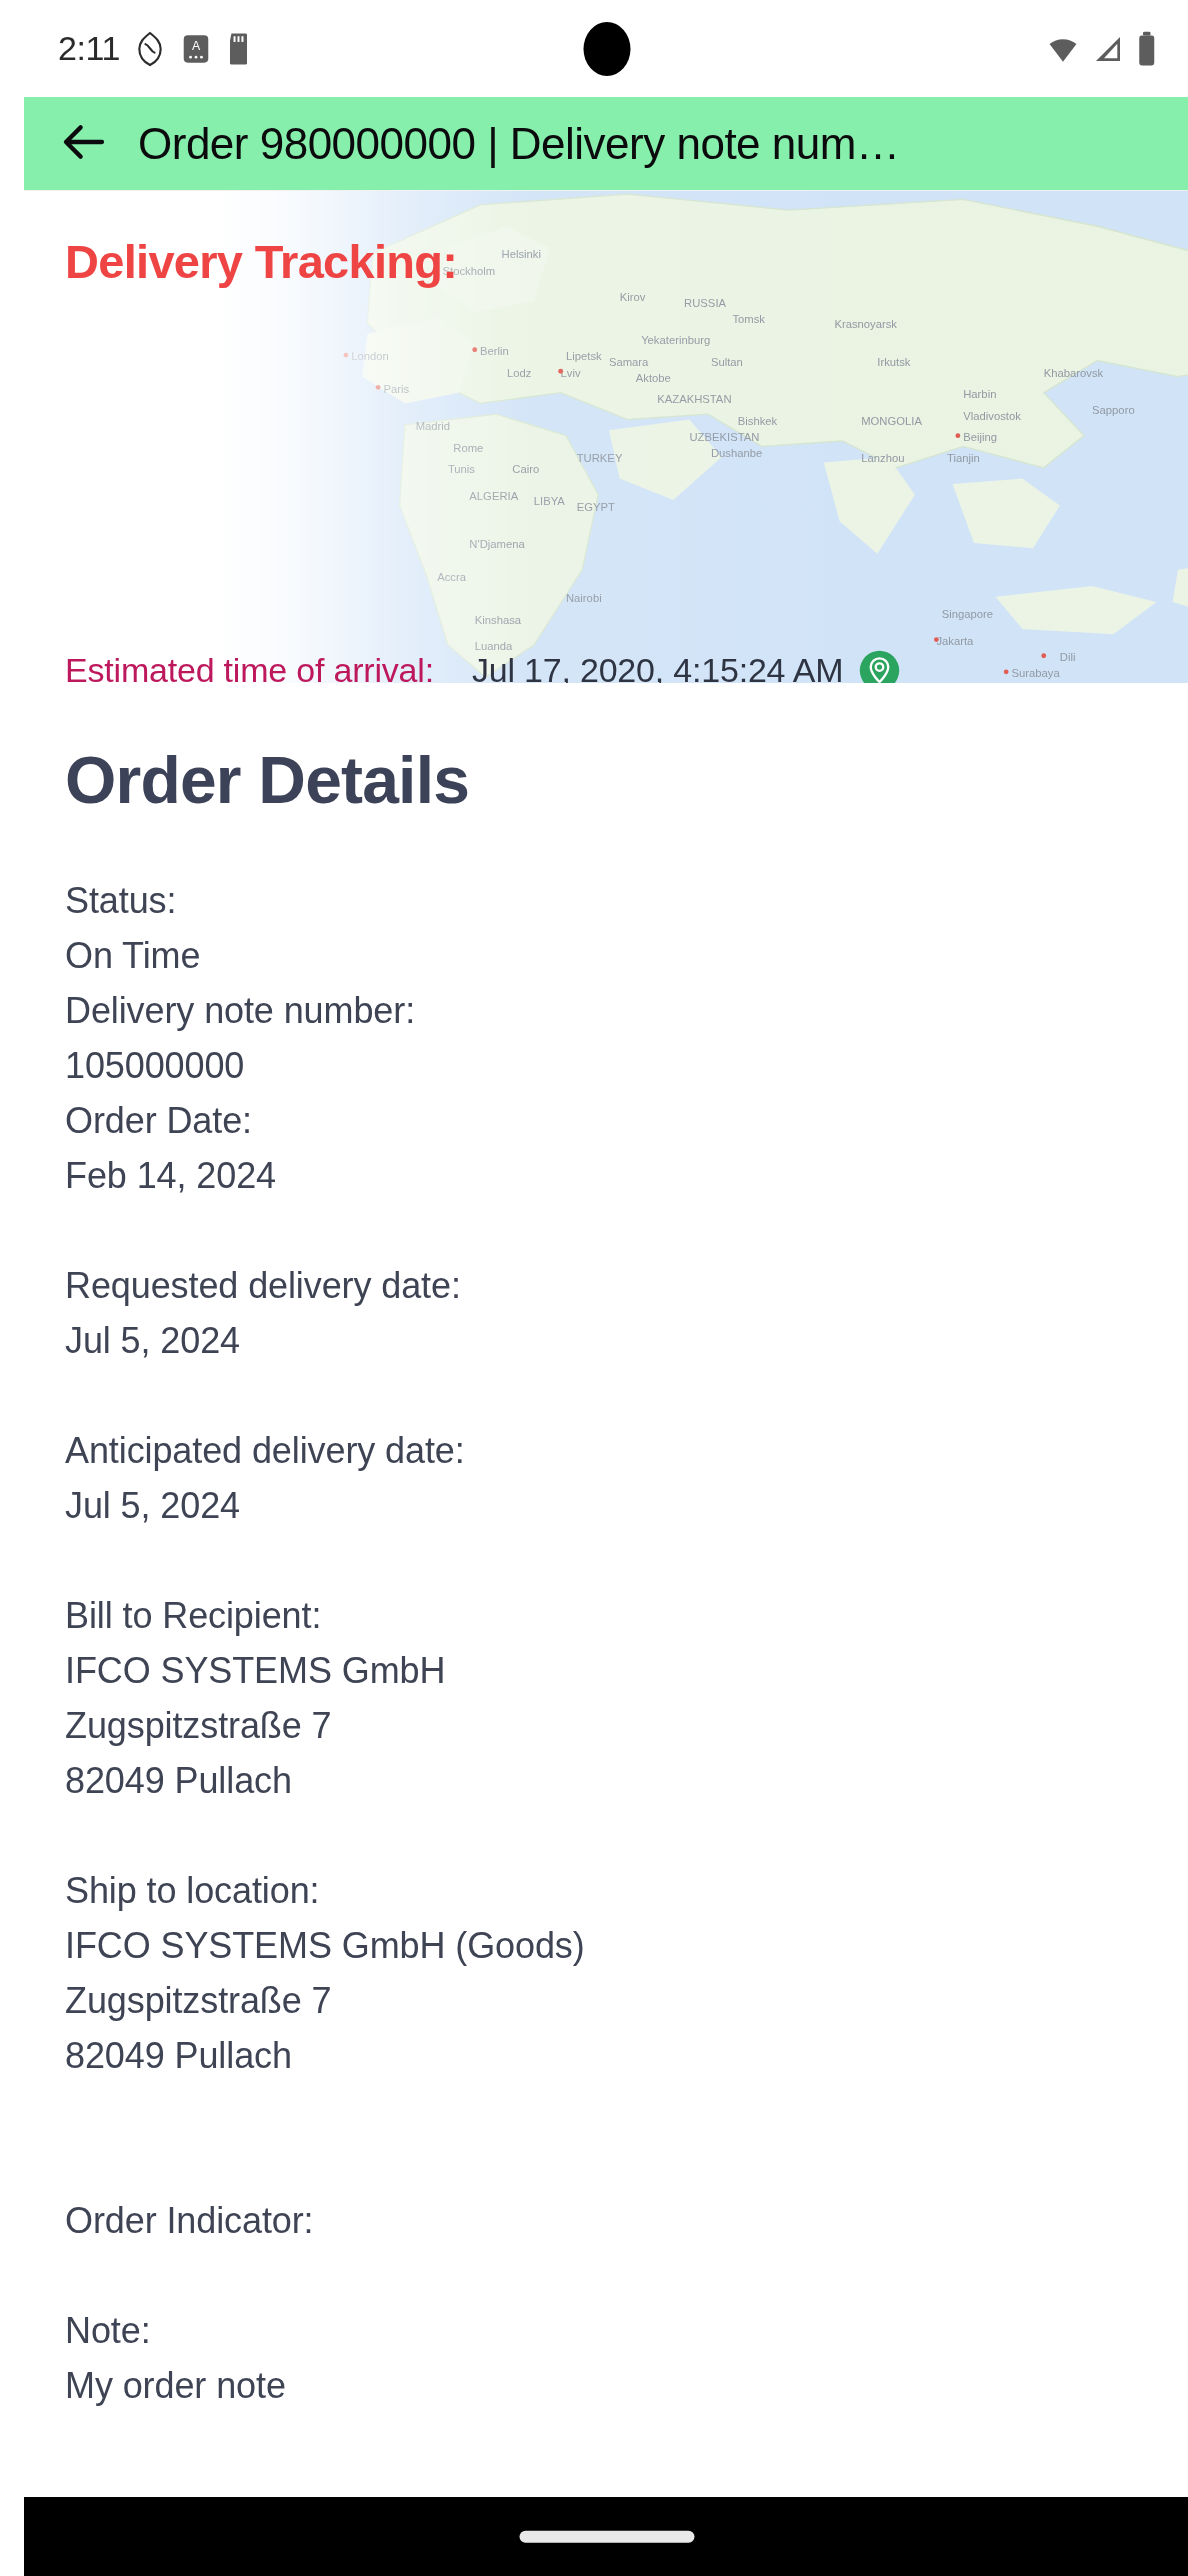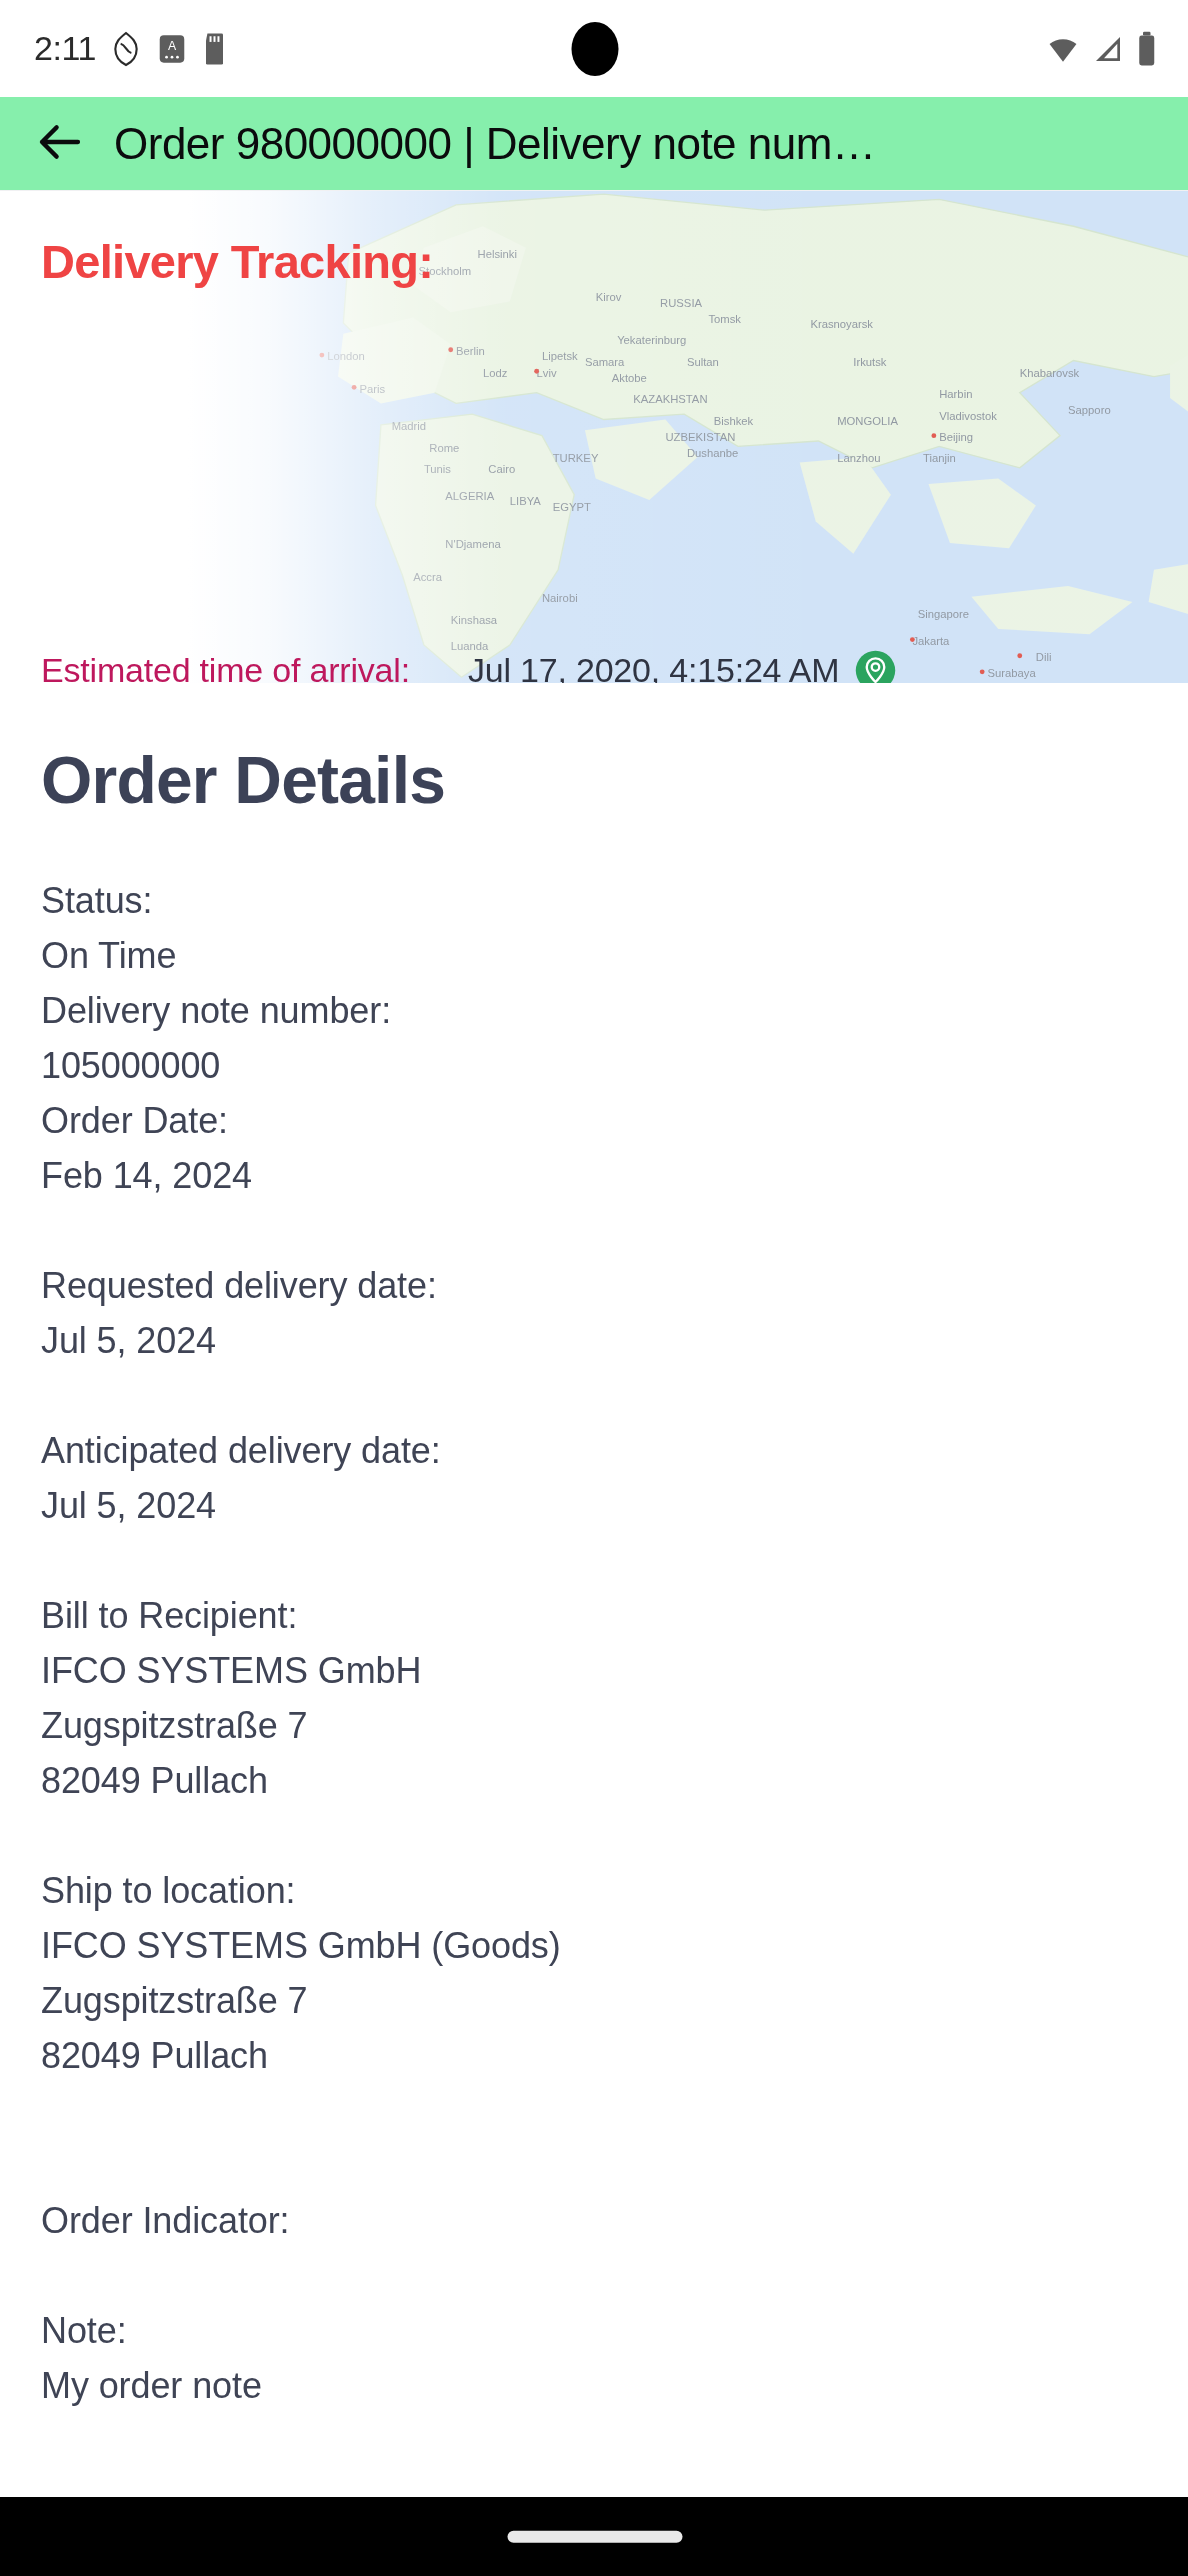--- a/index.html
+++ b/index.html
@@ -12,20 +12,21 @@
     overflow: hidden;
   }
 
   #app {
     position: relative;
     width: 1189px;
     height: 2576px;
     background: #ffffff;
     display: flex;
     flex-direction: column;
+    padding-left: 24px;
   }
 
   
   .status-bar {
     height: 97px;
     flex: 0 0 97px;
     position: relative;
     display: flex;
     align-items: center;
     background: #ffffff;
@@ -151,21 +152,21 @@
     align-items: center;
   }
   .eta-label {
     font-size: 34px;
     color: #be185d;
     letter-spacing: -0.2px;
   }
   .eta-value {
     font-size: 34px;
     color: #2f3442;
-    margin-left: 58px;
+    margin-left: 38px;
     letter-spacing: -0.2px;
   }
   .eta-pin {
     margin-left: 14.3px;
     width: 43px;
     height: 43px;
     display: inline-flex;
     align-items: center;
     justify-content: center;
     cursor: pointer;

